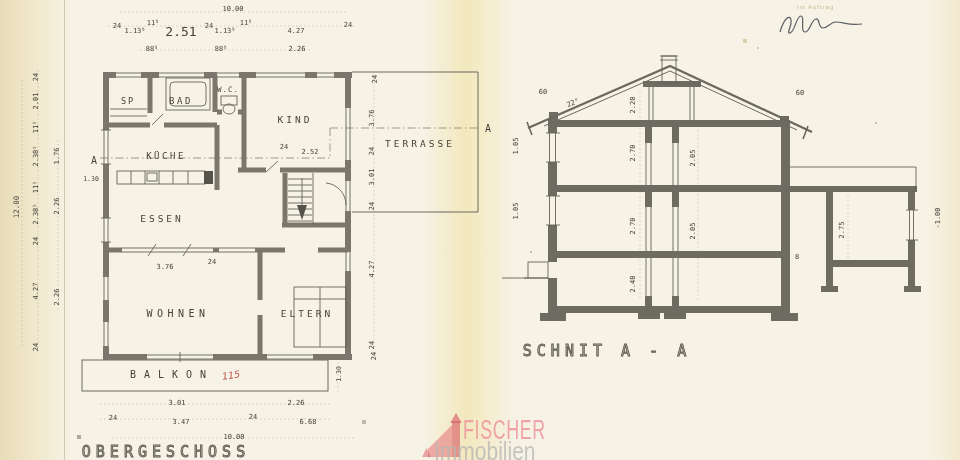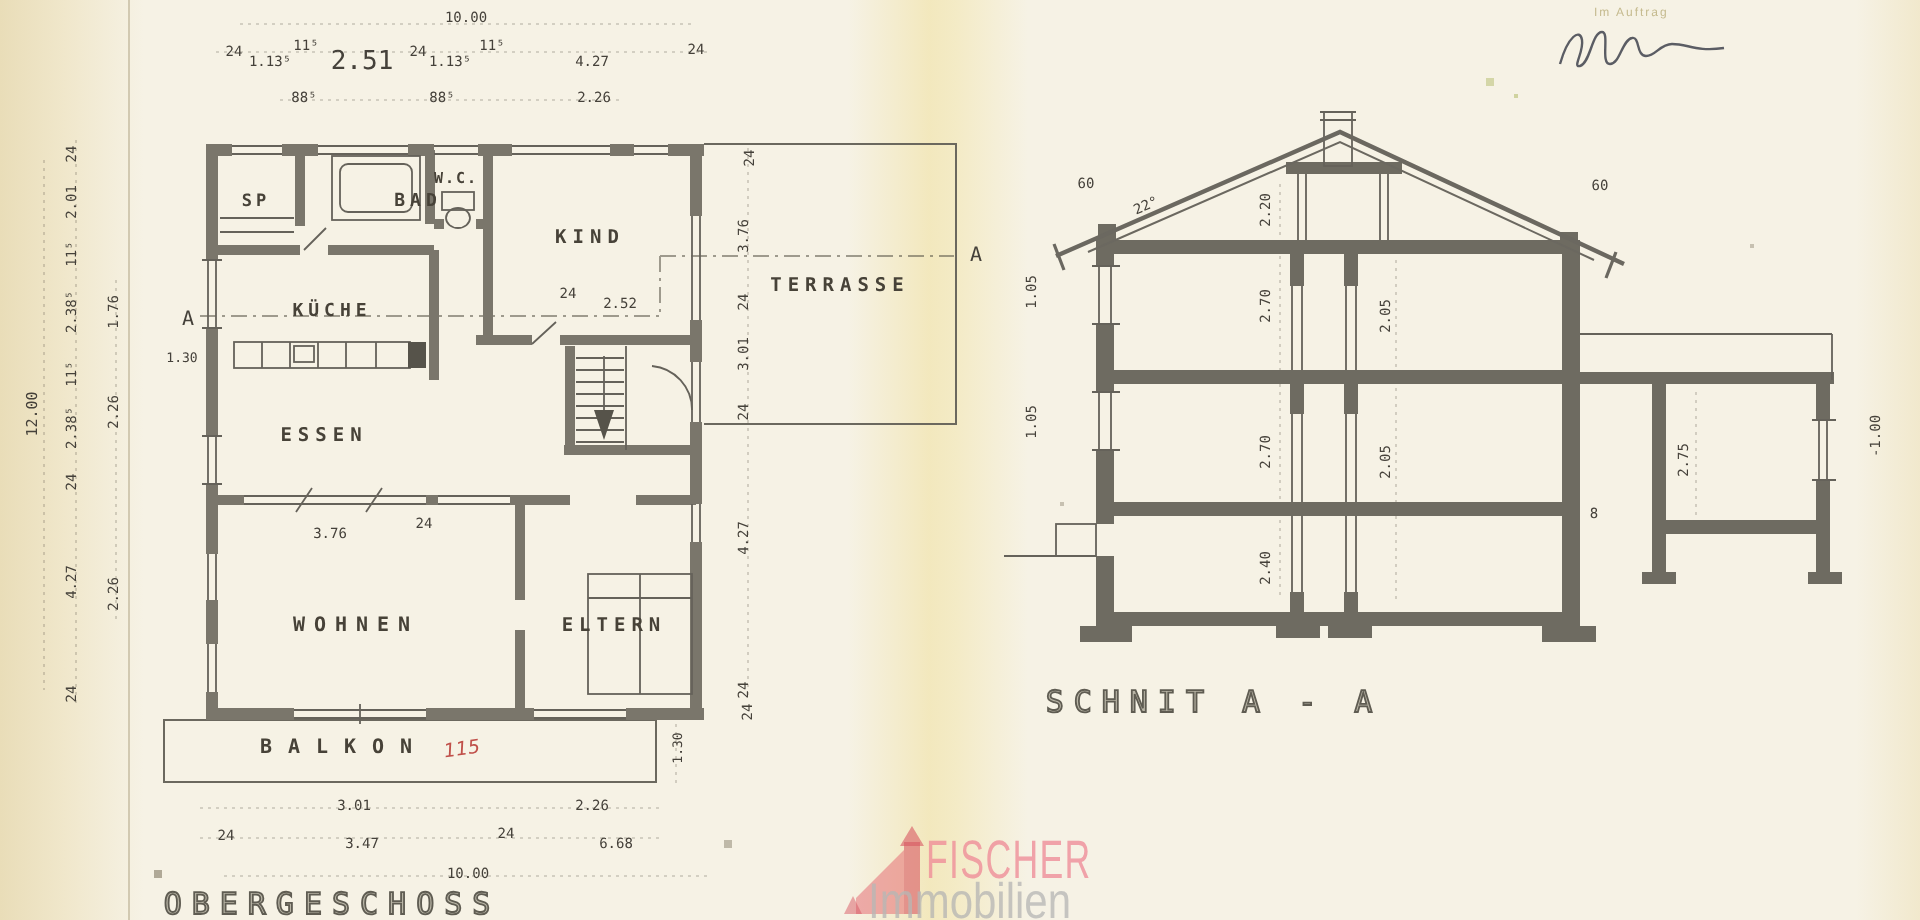--- a/index.html
+++ b/index.html
@@ -11,21 +11,21 @@
   #edge-line{position:absolute;left:64px;top:0;width:1px;height:460px;background:rgba(128,112,70,.30);}
   #band-center{left:424px;width:90px;background:linear-gradient(90deg,rgba(240,225,160,0) 0%,rgba(239,222,150,.50) 45%,rgba(241,226,160,.45) 60%,rgba(240,225,160,0) 100%);}
   #band-right{left:928px;width:32px;background:linear-gradient(90deg,rgba(242,233,205,0),rgba(238,226,188,.6));}
   #specks{position:absolute;left:0;top:0;width:2px;height:2px;background:transparent;
      box-shadow:78px 436px 0 1px rgba(90,80,55,.45),363px 421px 0 1px rgba(90,80,55,.35),
      875px 122px 0 0 rgba(90,80,55,.3),744px 40px 0 1px rgba(170,180,90,.45),
      757px 47px 0 0 rgba(170,180,90,.5),530px 251px 0 0 rgba(90,80,55,.3);}
   svg.draw{position:absolute;left:0;top:0;}
   .lbl{position:absolute;white-space:nowrap;color:#45413a;transform:translate(-50%,-50%);}
   .dim{color:#45413a;}
-  .room{color:#474238;font-weight:bold;}
+  .room{color:#474238;}
   .title{color:#b9b5a6;-webkit-text-stroke:0.9px #5f5c52;letter-spacing:5px;}
   .red{color:#c0504a;font-family:"DejaVu Sans",sans-serif;font-style:italic;}
   #watermark{position:absolute;left:400px;top:395px;width:260px;height:65px;opacity:.92;}
   #wm-brand{position:absolute;left:63px;top:20px;font-family:"Liberation Sans",sans-serif;
     font-size:27px;font-weight:400;color:rgba(238,140,152,.85);transform:scaleX(.66);transform-origin:left top;letter-spacing:1px;}
   #wm-sub{position:absolute;left:34px;top:42px;font-family:"Liberation Sans",sans-serif;
     font-size:25px;font-weight:400;color:rgba(178,178,178,.78);transform:scaleX(.84);transform-origin:left top;}
   #wm-icon{position:absolute;left:22px;top:16px;}
   #stamp-text{position:absolute;left:797px;top:4px;font-size:6px;color:#c5ba8e;letter-spacing:1px;
     font-family:"Liberation Sans",sans-serif;}
@@ -156,21 +156,21 @@
       <rect x="30" y="10" width="8" height="36" fill="rgba(214,75,90,.60)"></rect>
       <polygon points="28,12 40,12 34,2" fill="rgba(214,75,90,.60)"></polygon>
       <polygon points="0,46 9,46 4.5,37" fill="rgba(214,75,90,.50)"></polygon>
     </svg>
     <span id="wm-brand">FISCHER</span>
     <span id="wm-sub">Immobilien</span>
   </div>
 
   <div id="labels">
       <span class="lbl room" style="left: 128px; top: 101px; font-size: 8.5px; letter-spacing: 2px;">SP</span>
-      <span class="lbl room" style="left: 181px; top: 101px; font-size: 9px; letter-spacing: 2.5px; margin-left: 28px;">BAD</span>
+      <span class="lbl room" style="left: 181px; top: 101px; font-size: 9px; letter-spacing: 2.5px;">BAD</span>
       <span class="lbl room" style="left: 228px; top: 89px; font-size: 7.5px; letter-spacing: 1px;">W.C.</span>
       <span class="lbl room" style="left: 295px; top: 119px; font-size: 9.5px; letter-spacing: 3px;">KIND</span>
       <span class="lbl room" style="left: 166px; top: 156px; font-size: 9px; letter-spacing: 2.5px;">KÜCHE</span>
       <span class="lbl room" style="left: 162px; top: 218px; font-size: 9.5px; letter-spacing: 3px;">ESSEN</span>
       <span class="lbl room" style="left: 178px; top: 313px; font-size: 10px; letter-spacing: 4.5px;">WOHNEN</span>
       <span class="lbl room" style="left: 307px; top: 313px; font-size: 9.5px; letter-spacing: 3px;">ELTERN</span>
       <span class="lbl room" style="left: 420px; top: 143px; font-size: 9.5px; letter-spacing: 3px;">TERRASSE</span>
       <span class="lbl room" style="left: 172px; top: 374px; font-size: 10px; letter-spacing: 8px; text-align: center;">BALKON</span>
       <span class="lbl dim" style="left: 233px; top: 9px; font-size: 7px;">10.00</span>
       <span class="lbl dim" style="left: 117px; top: 26px; font-size: 7px;">24</span>

